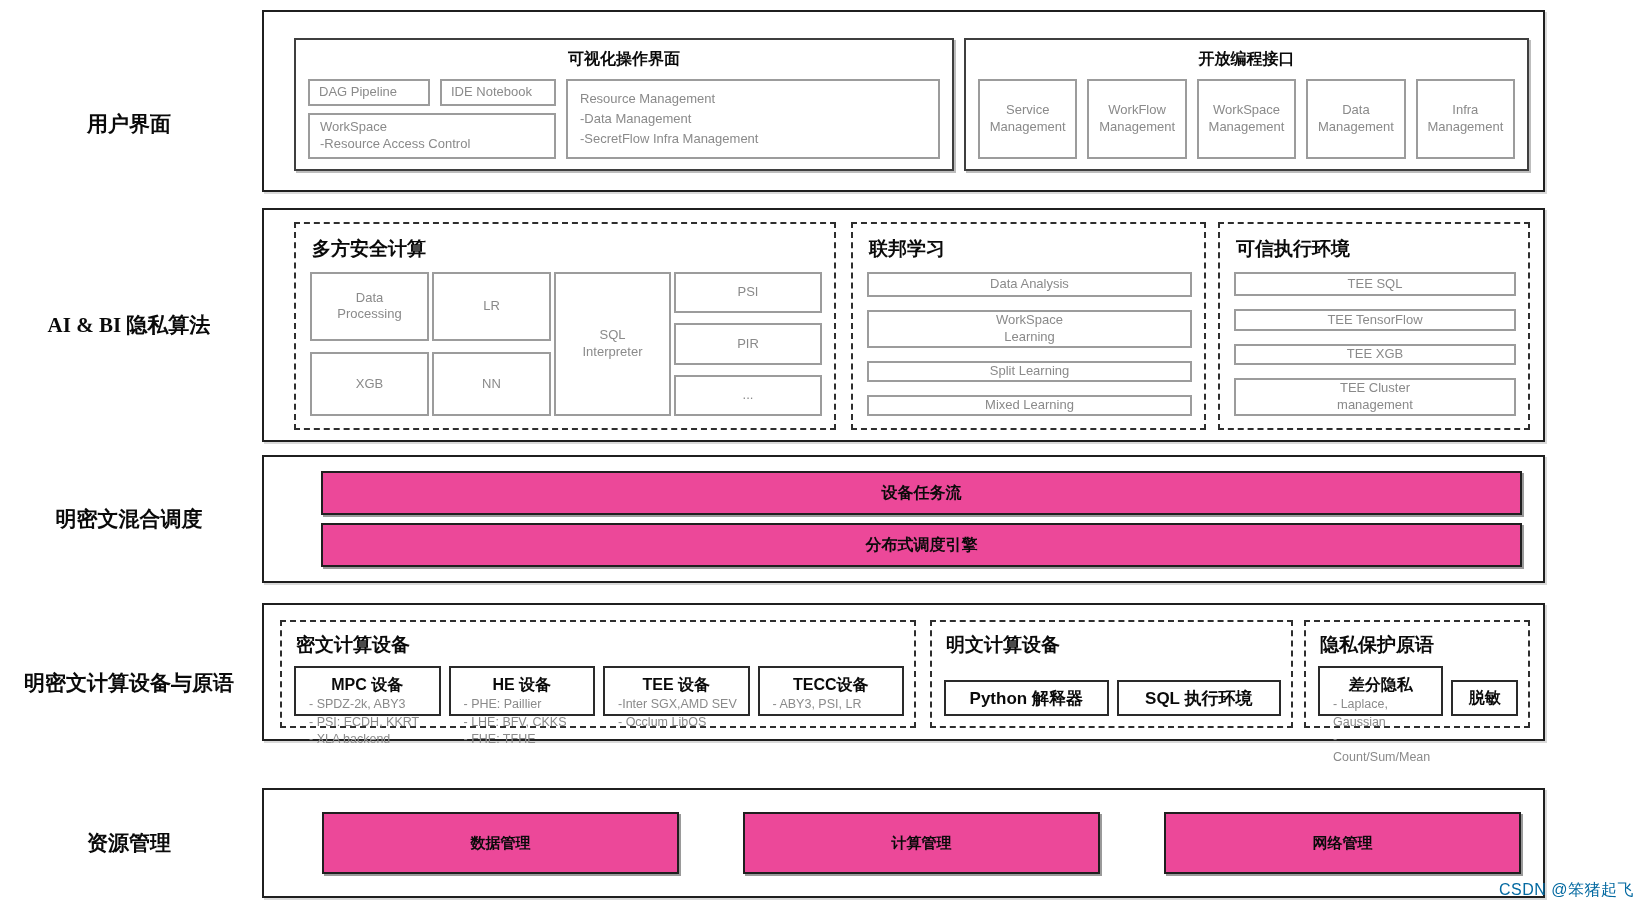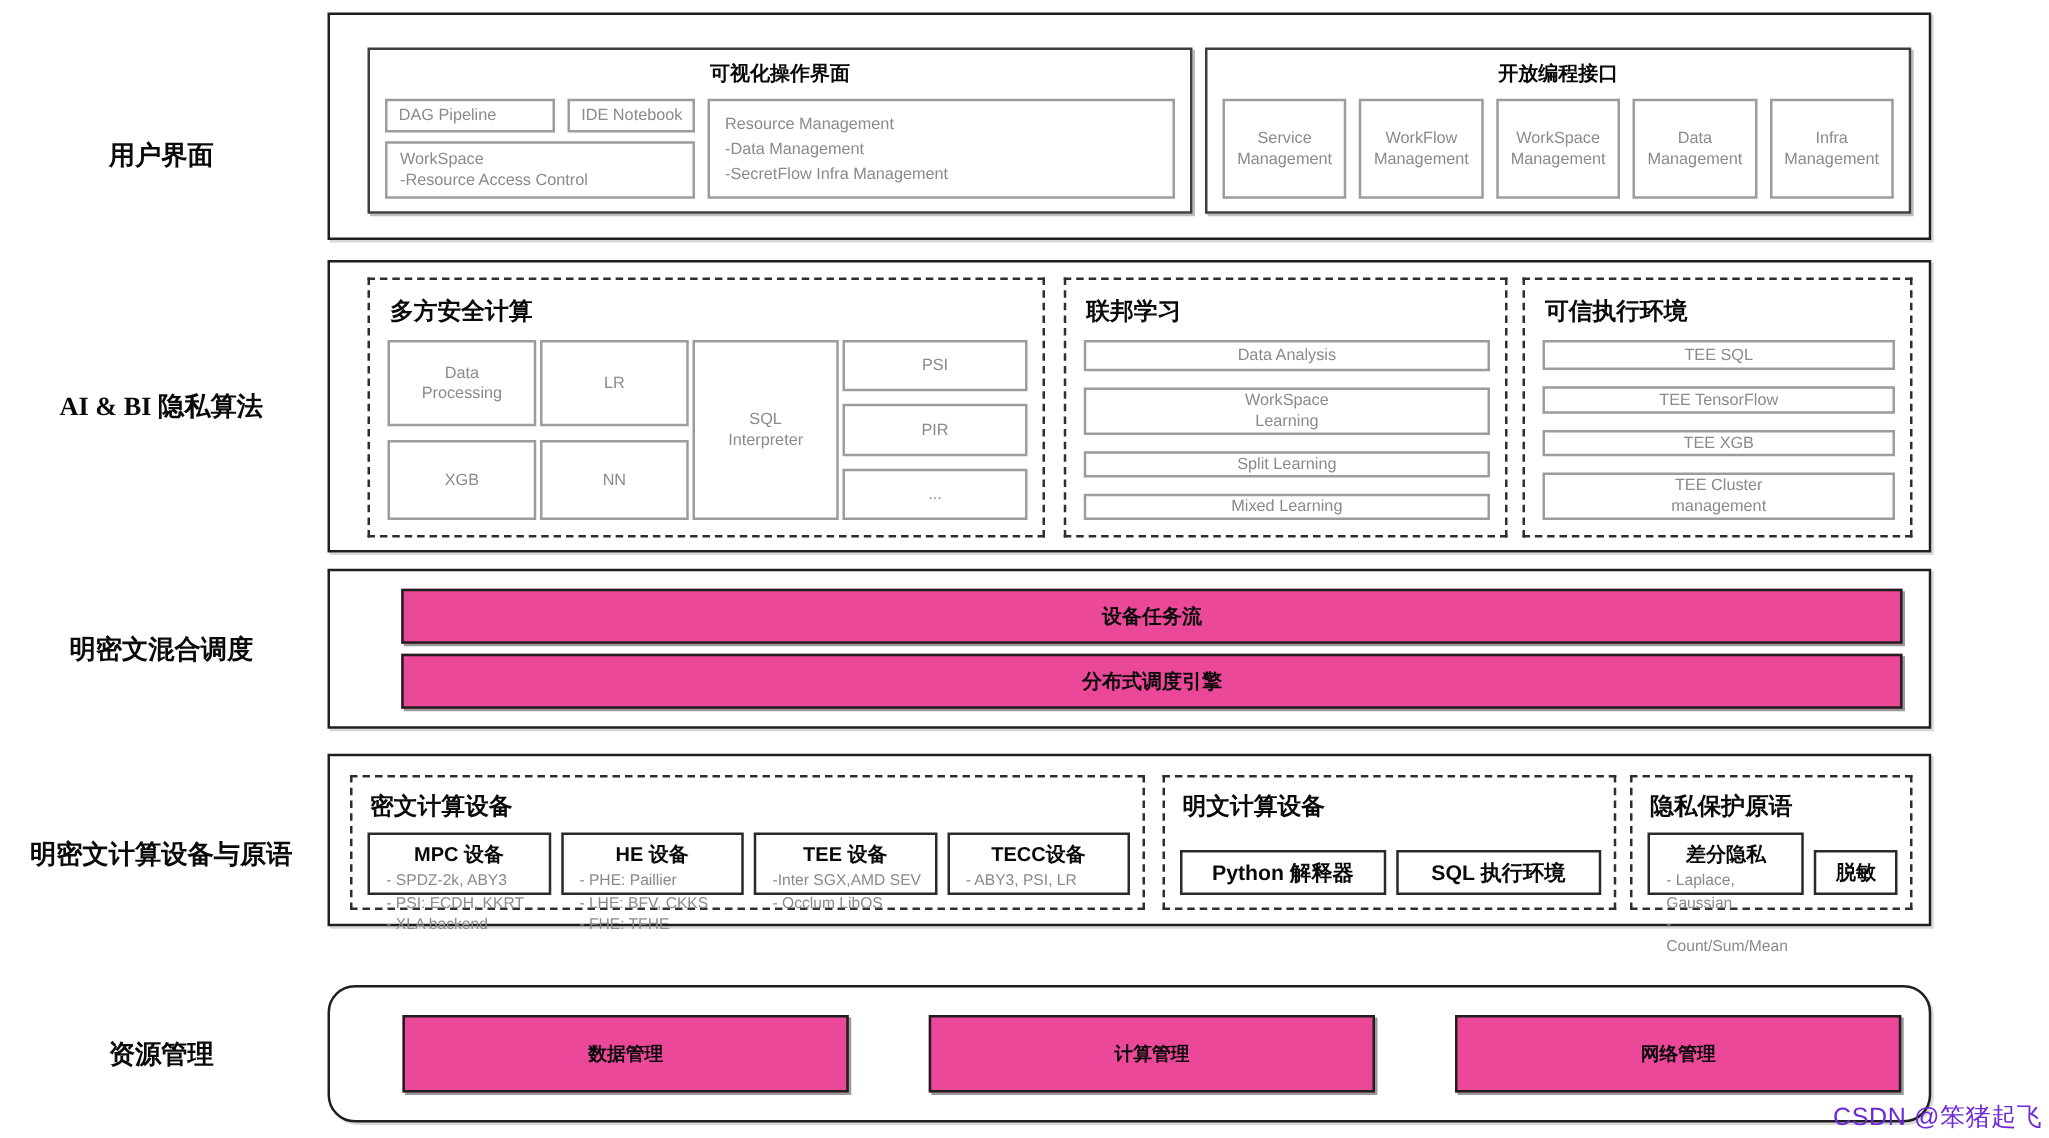--- a/index.html
+++ b/index.html
@@ -15,42 +15,42 @@
   }
   
   .row-box {
     position:absolute; left:262px; width:1283px; box-sizing:border-box;
     border:2px solid #1f1f1f; background:#fff; box-shadow:2px 2px 0 rgba(0,0,0,0.15);
   }
   #row1 { top:10px;  height:182px; display:flex; padding:26px 14px 19px 30px; gap:10px; }
   #row2 { top:208px; height:234px; display:flex; padding:12px 13px 10px 30px; }
   #row3 { top:455px; height:128px; display:flex; flex-direction:column; padding:14px 21px; gap:8px; }
   #row4 { top:603px; height:138px; display:flex; padding:15px 13px 11px 16px; }
-  #row5 { top:788px; height:110px; display:flex; padding:22px; gap:28px;border-radius:22px; }
+  #row5 { top:788px; height:110px; display:flex; padding:22px; gap:28px; }
 
   
   .panel {
     box-sizing:border-box; border:2px solid #3f3f3f; background:#fff;
     box-shadow:2px 2px 0 #bdbdbd; display:flex; flex-direction:column; padding:6px 12px 10px;
   }
   .panel-title { text-align:center; font-weight:bold; font-size:16px; padding:3px 0 9px; color:#0a0a0a; }
   #visual-panel { width:660px; }
   #api-panel { flex:1; }
   .panel-body { flex:1; display:flex; gap:10px; min-height:0; }
   .vp-col1 { width:248px; display:flex; flex-direction:column; gap:7px; }
   .vp-row { display:flex; gap:10px; height:31px; }
 
   
   .gbox {
     box-sizing:border-box; border:2px solid #9c9c9c; background:#fff;
     color:#8a8a8a; font-size:13px; white-space:pre-line; line-height:1.3;
   }
   .center { display:flex; align-items:center; justify-content:center; text-align:center; }
   .leftpad { display:flex; align-items:center; padding-left:9px; }
-  .dag-box { width:136px; }
+  .dag-box { width:122px; }
   .ide-box { flex:1; }
   .workspace-box { flex:1; display:flex; flex-direction:column; justify-content:center; padding:4px 10px; }
   .resource-box { flex:1; display:flex; flex-direction:column; justify-content:center; padding:6px 12px; line-height:1.55; }
   .api-box { flex:1; }
 
   
   .dashed-section {
     box-sizing:border-box; border:2px dashed #2e2e2e; background:#fff;
     display:flex; flex-direction:column; padding:10px 12px 12px 14px;
   }
@@ -99,21 +99,21 @@
   }
   .plain-box {
     flex:1; box-sizing:border-box; border:2px solid #2a2a2a; background:#fff;
     display:flex; align-items:center; justify-content:center;
     font-weight:bold; font-size:17px; color:#0a0a0a;margin-top:14px;
   }
   .dp-box { flex:1.75; }
   .mask-box { flex:1; font-size:16px; }
 
   .watermark {
-    position:absolute; top:880px; right:5px; color:#6d28d9; font-size:20px;
+    position:absolute; top:880px; right:5px; color:#0369a1; font-size:16px;
     letter-spacing:0.5px; white-space:nowrap;
   }
 </style>
 </head>
 <body>
 
 <div class="canvas">
 
   <div class="layer-label" style="top:112px">用户界面</div>
   <div class="layer-label" style="top:313px">AI &amp; BI 隐私算法</div>

